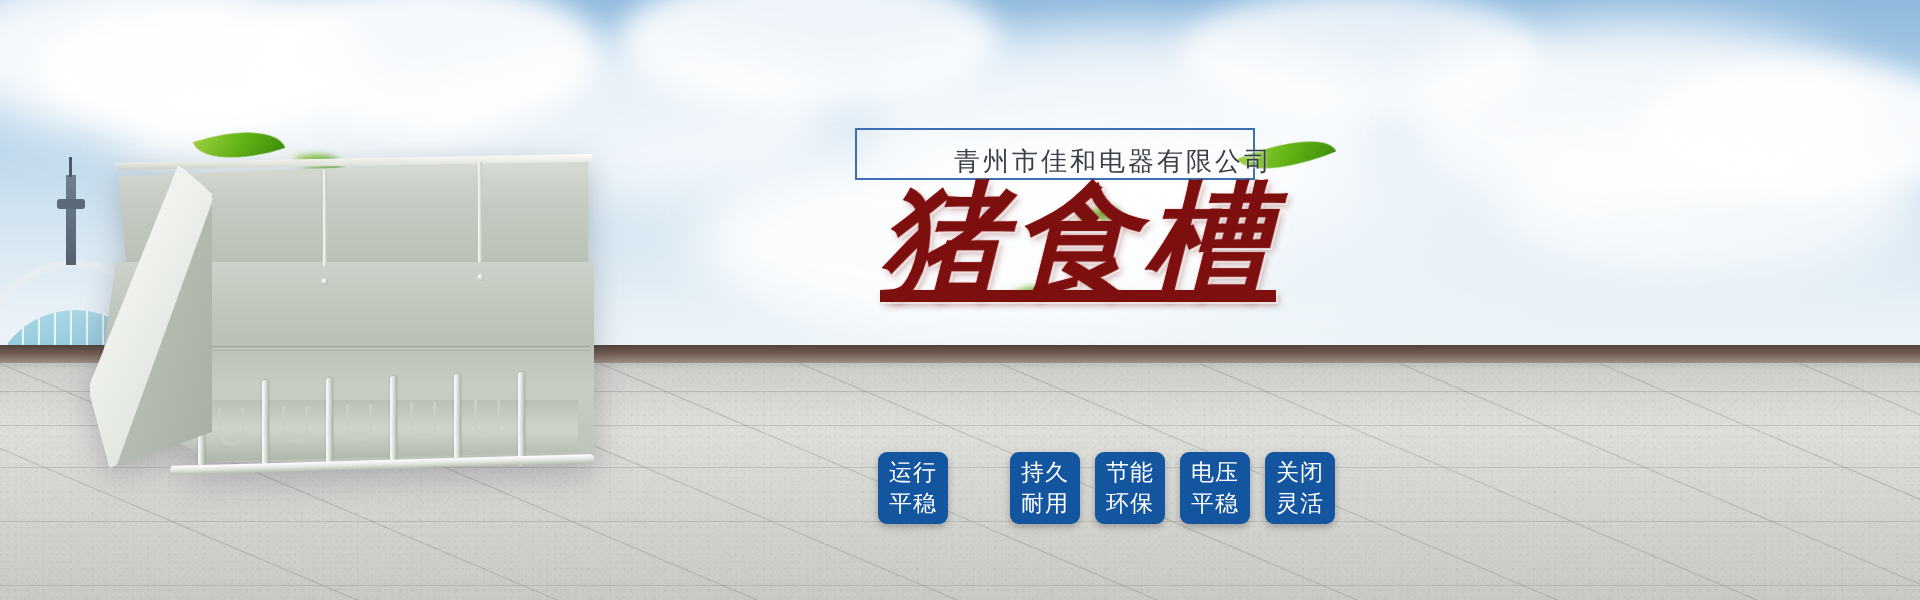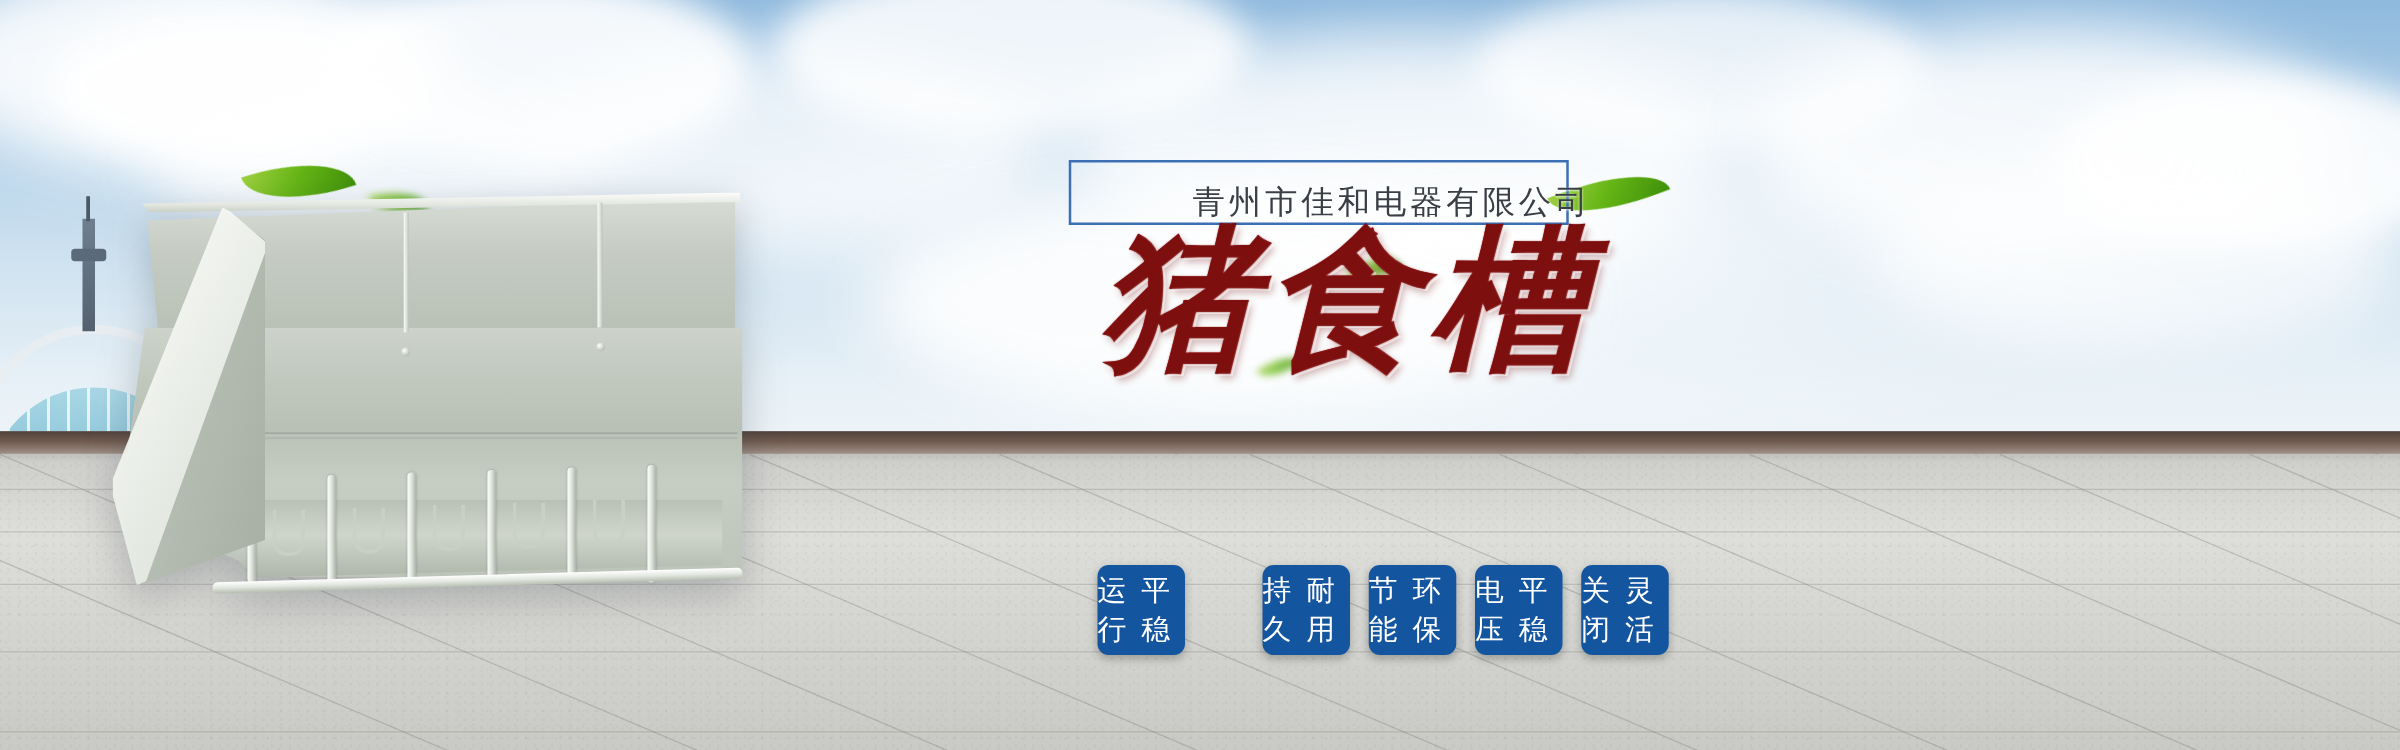--- a/index.html
+++ b/index.html
@@ -142,38 +142,38 @@
     position:absolute;left:880px;top:170px;width:420px;height:140px;
     font-size:124px;line-height:140px;letter-spacing:8px;
     font-family:"DejaVu Serif","Liberation Serif",serif;
     font-weight:700;font-style:italic;
     color:#9c1616;white-space:nowrap;
     text-shadow:
       0 0 1px #7d0f0f,
       2px 2px 0 rgba(255,255,255,.55),
       3px 4px 6px rgba(120,20,20,.30);
     background:linear-gradient(to bottom,#7e1111 0%,#a81717 45%,#c21f1f 75%,#8f1313 100%);
-    -webkit-background-clip:text;background-clip:text;
+    -webkit-background-clip:text;background-clip:text;text-decoration:underline;
     -webkit-text-fill-color:transparent;
   }
   .subtitle{
     position:absolute;left:870px;top:340px;width:460px;
     font-size:52px;line-height:62px;letter-spacing:2px;font-weight:700;
     color:#2b2b2b;white-space:nowrap;
     text-shadow:
       -2px -2px 0 #fff, 2px -2px 0 #fff, -2px 2px 0 #fff, 2px 2px 0 #fff,
       0 -3px 0 #fff, 0 3px 0 #fff, -3px 0 0 #fff, 3px 0 0 #fff,
       0 5px 8px rgba(0,0,0,.18);
   }
 
   
   .badges{position:absolute;left:878px;top:452px;display:flex;gap:15px;}
   .badge{
     width:70px;height:72px;border-radius:9px;
-    display:flex;align-items:center;justify-content:center;
+    display:flex;flex-direction:column;align-items:center;justify-content:center;
     color:#fff;font-size:23px;line-height:31px;letter-spacing:1px;
     box-shadow:0 3px 7px rgba(0,0,0,.25);
   }
   .badge span{display:block;}
 </style>
 </head>
 <body>
 
 <div class="banner">
 

